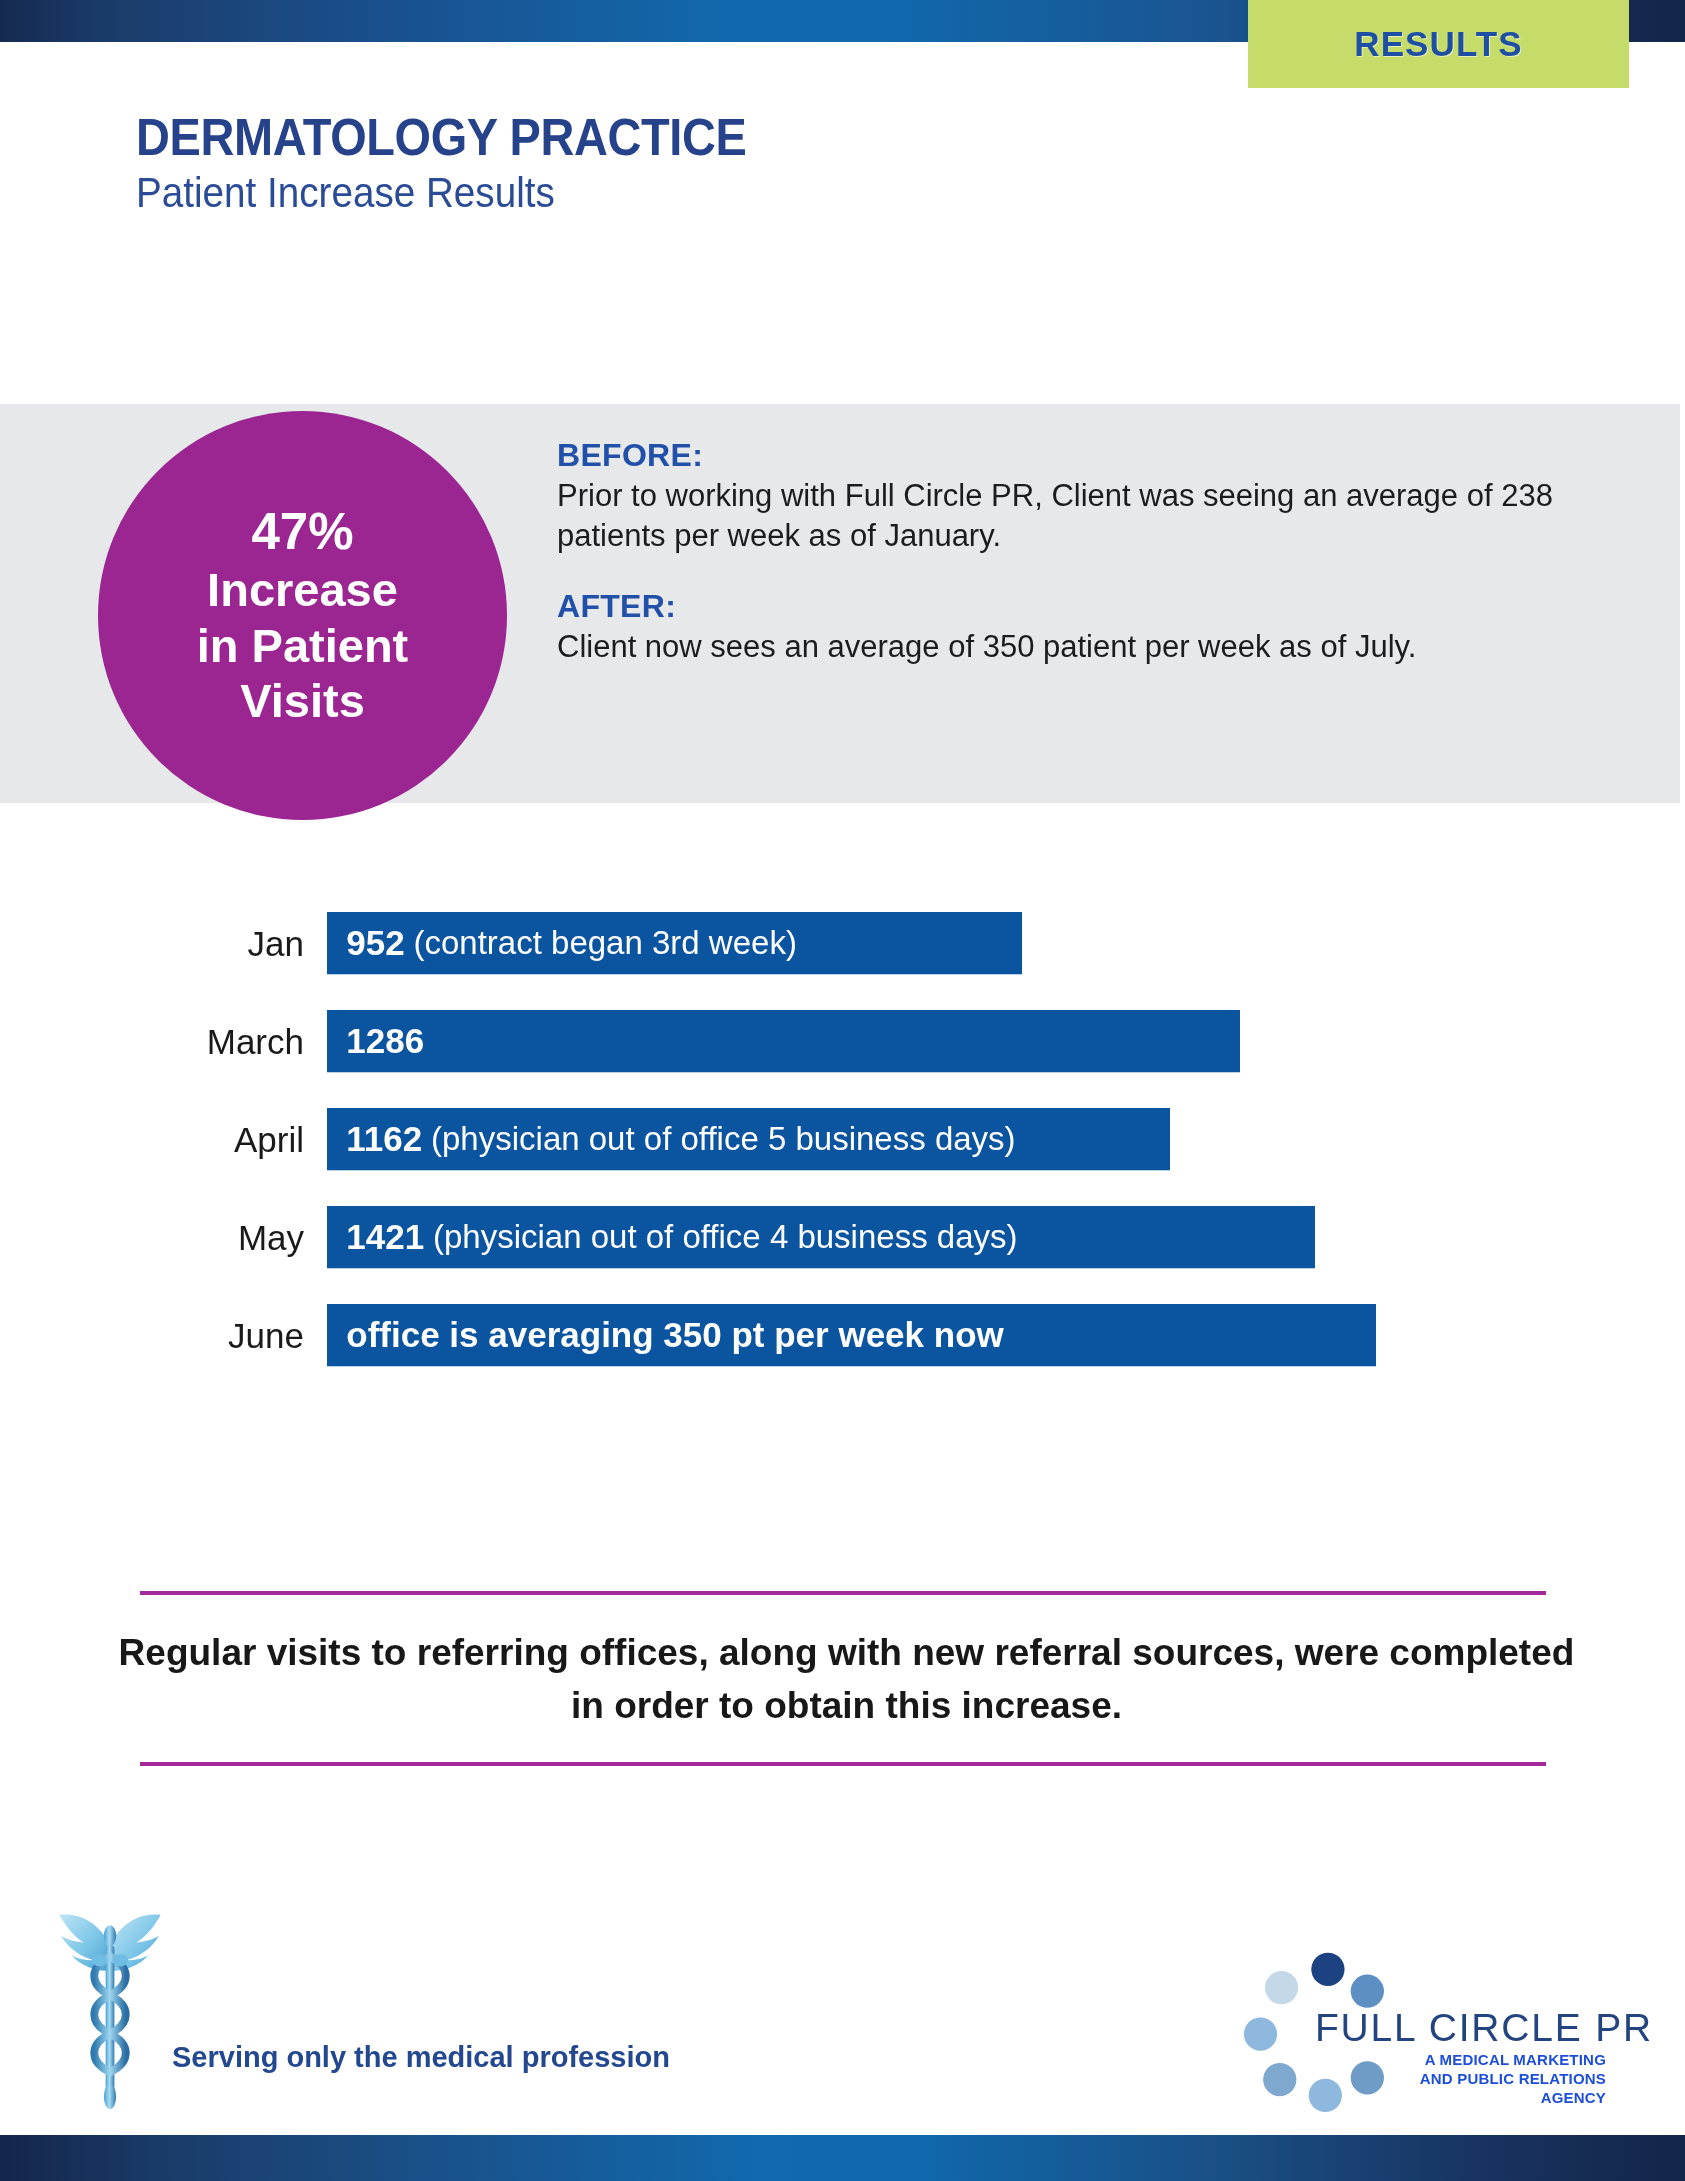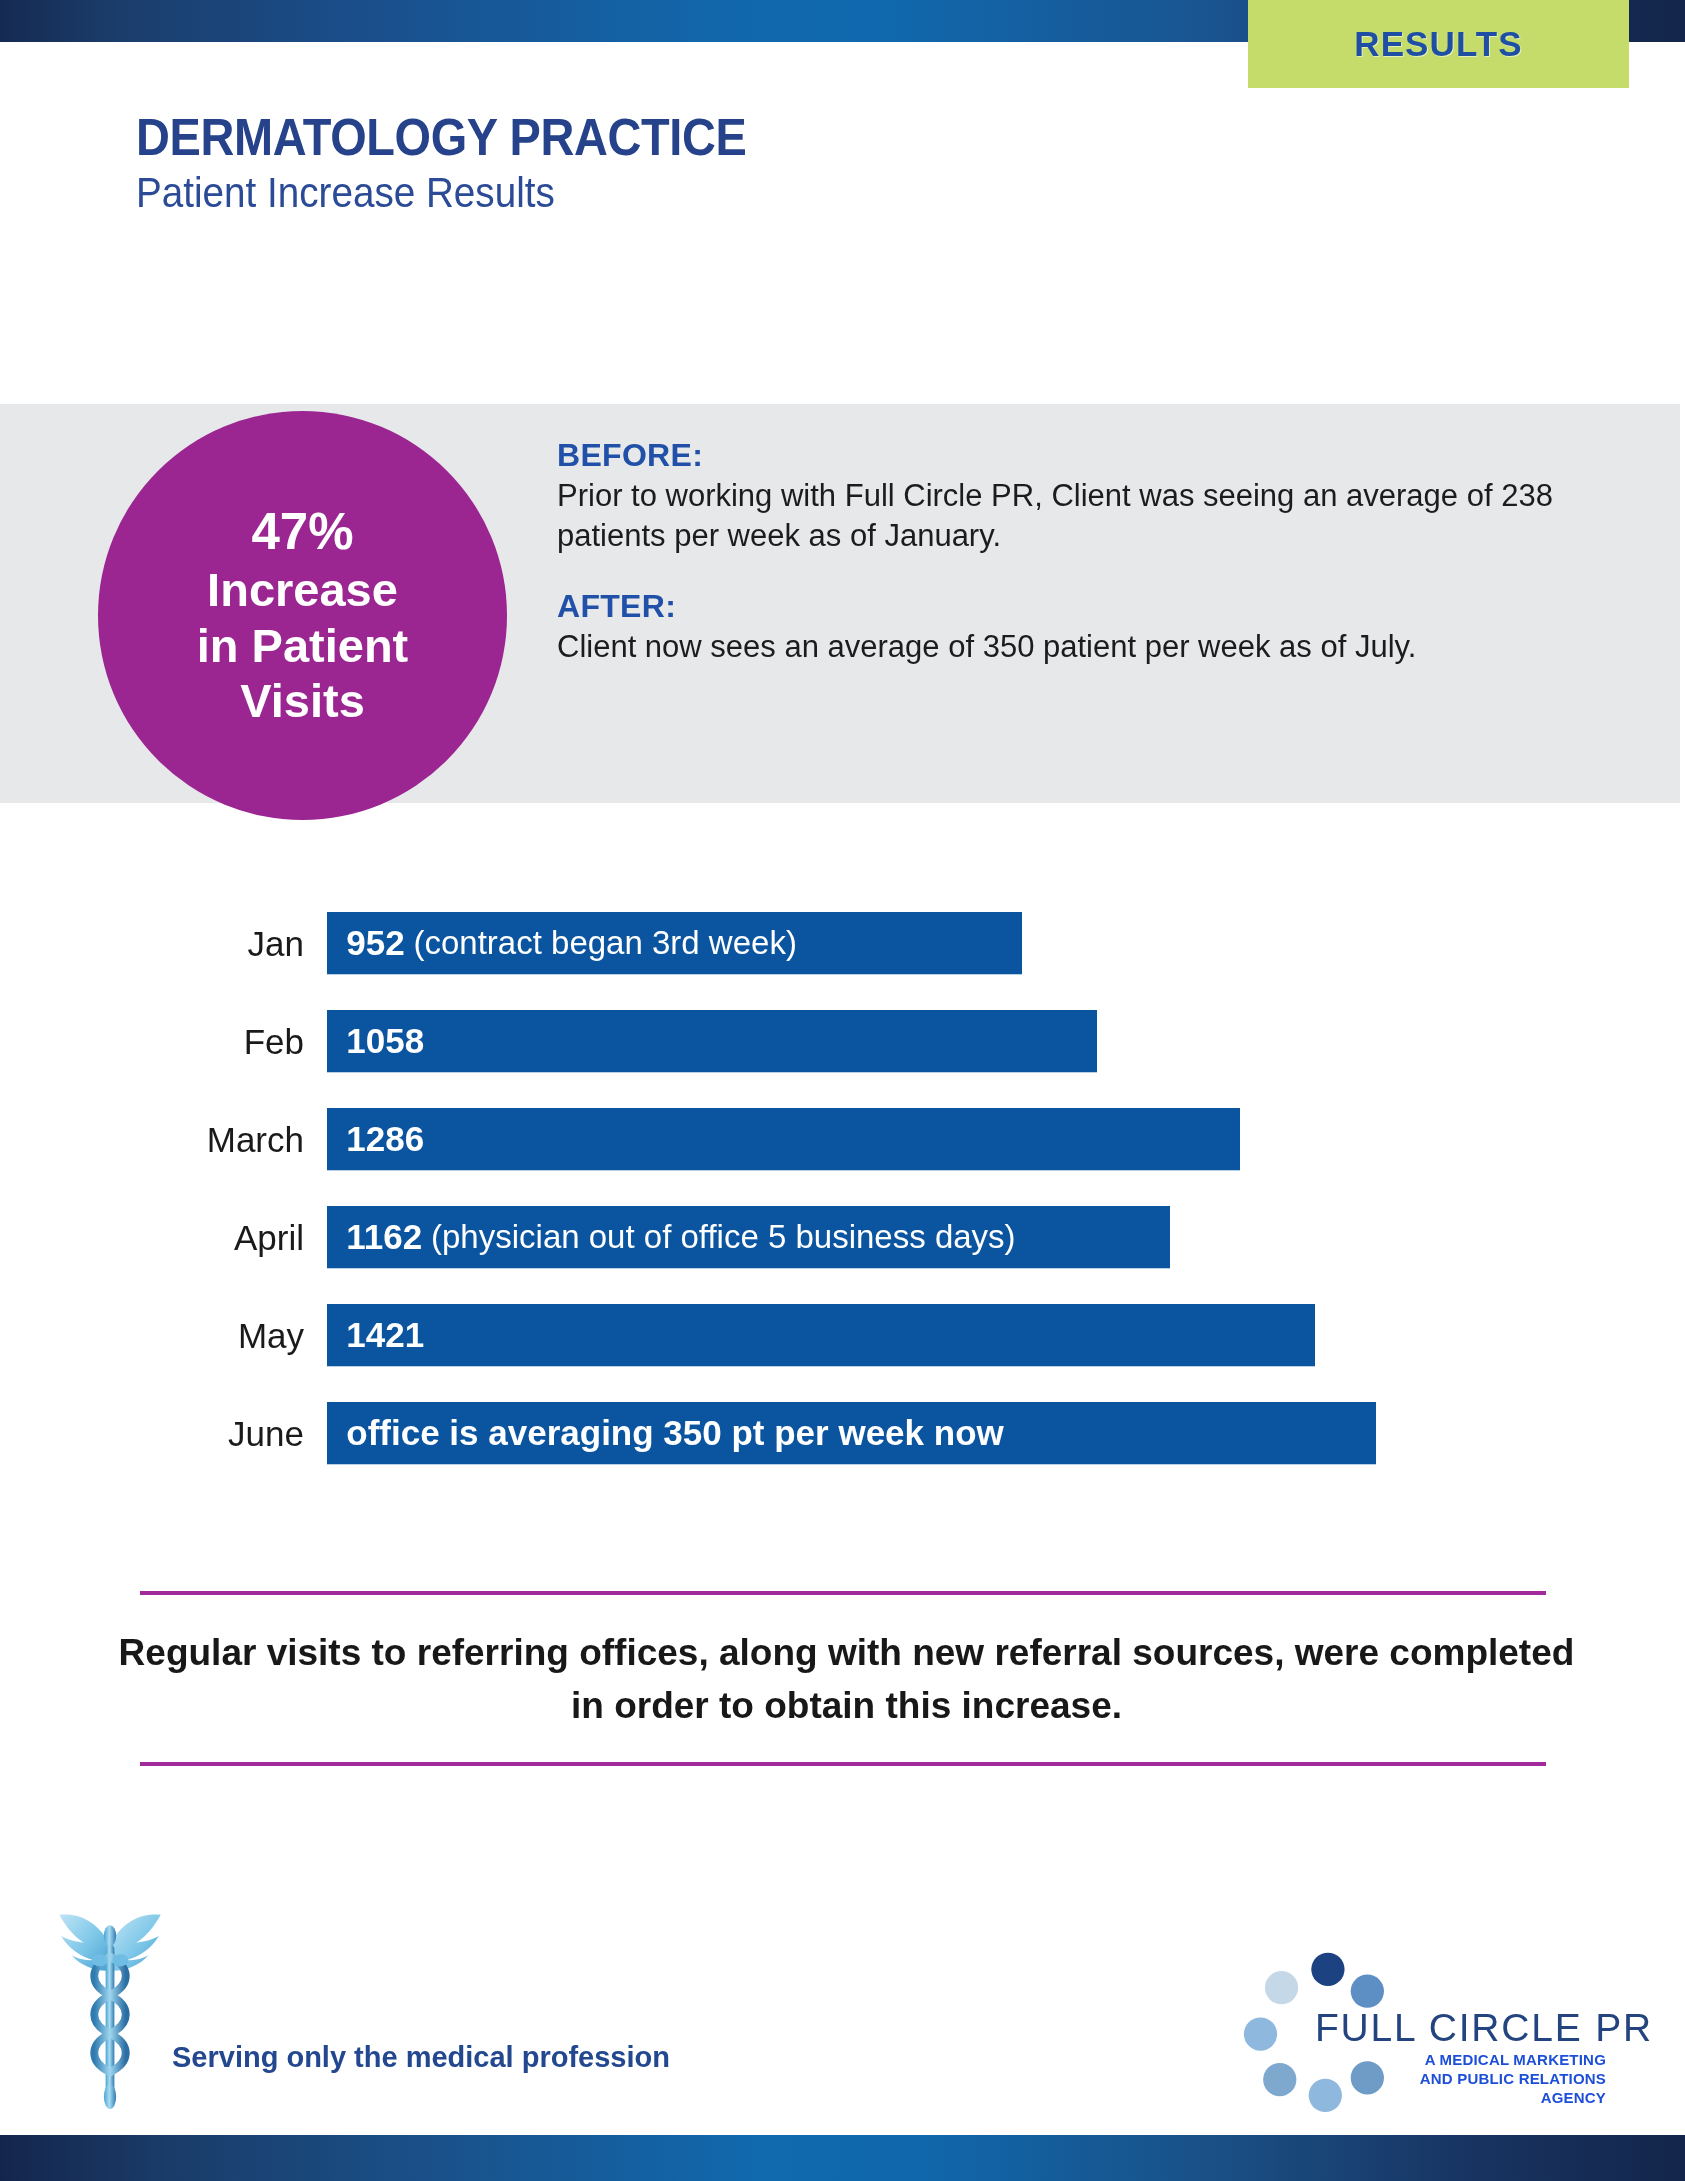--- a/index.html
+++ b/index.html
@@ -291,42 +291,37 @@
 
   <div class="chart" id="chart">
       <div class="bar-row">
         <div class="bar-label">Jan</div>
         <div class="bar" style="width: 695px;">
           <span class="bar-value">952</span>
           <span class="bar-note">(contract began 3rd week)</span>
         </div>
       </div>
       <div class="bar-row">
-        <div class="bar-label">Feb</div>
-        <div class="bar" style="width: 770px;">
-          <span class="bar-value">1058</span>
-        </div>
-      </div>
-      <div class="bar-row">
         <div class="bar-label">March</div>
         <div class="bar" style="width: 913px;">
           <span class="bar-value">1286</span>
         </div>
       </div>
       <div class="bar-row">
         <div class="bar-label">April</div>
         <div class="bar" style="width: 843px; text-align: right;">
           <span class="bar-value">1162</span>
           <span class="bar-note">(physician out of office 5 business days)</span>
         </div>
       </div>
       <div class="bar-row">
         <div class="bar-label">May</div>
         <div class="bar" style="width: 988px;">
           <span class="bar-value">1421</span>
+          <span class="bar-note">(physician out of office 4 business days)</span>
         </div>
       </div>
       <div class="bar-row">
         <div class="bar-label">June</div>
         <div class="bar" style="width: 1049px;">
           <span class="bar-note-strong">office is averaging 350 pt per week now</span>
         </div>
       </div>
     </div>
 

